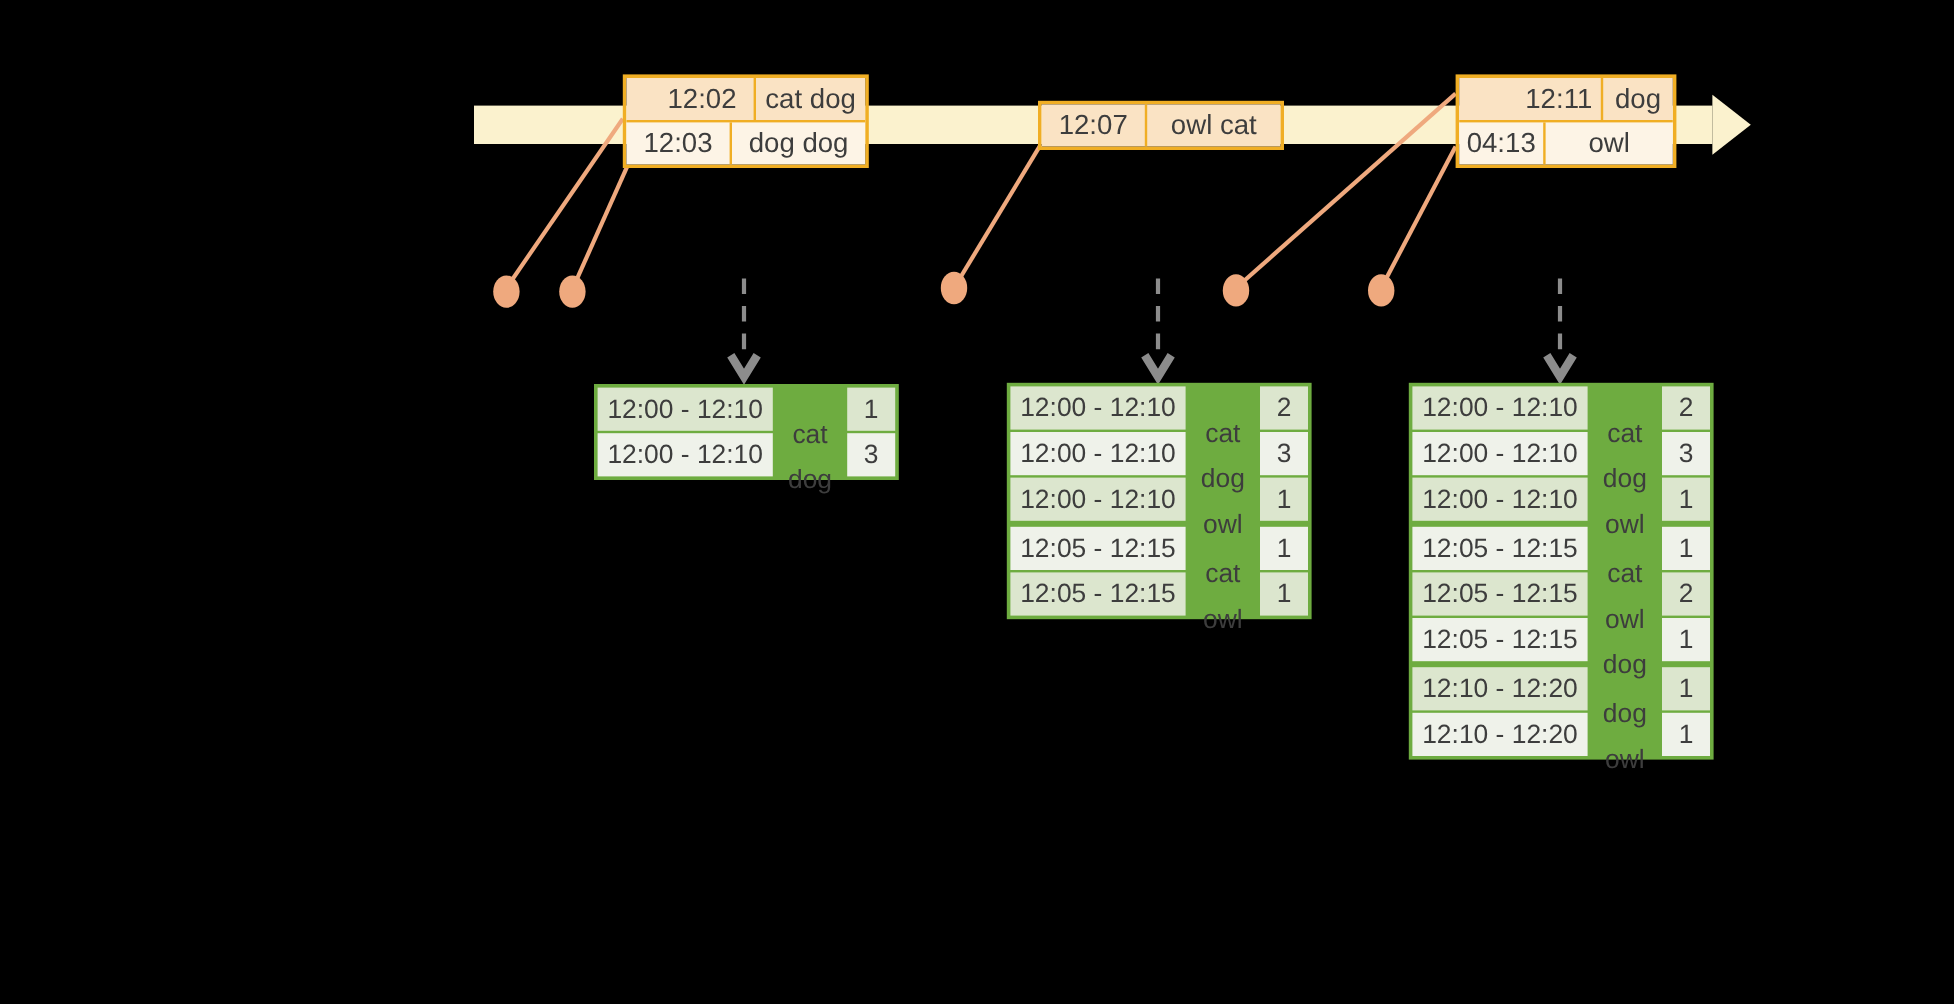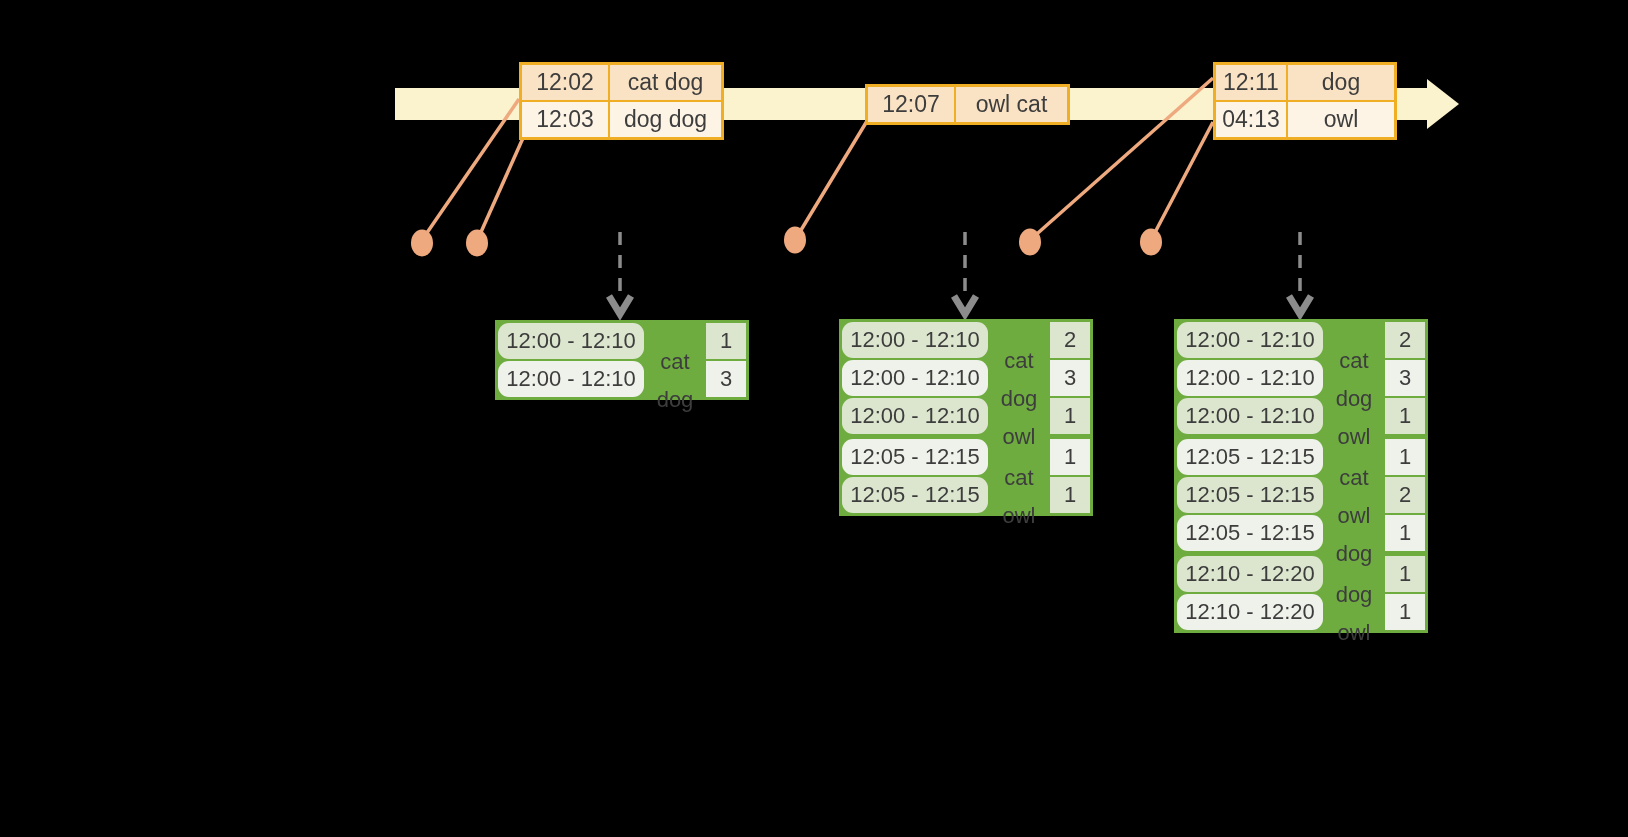--- a/index.html
+++ b/index.html
@@ -45,21 +45,21 @@
 
   
   .rtable{
     position:absolute;background:var(--table-border);
     padding:3px;font-size:22px;line-height:1;
   }
   .trow{display:flex;gap:2px;height:36px;margin-top:2px;}
   .trow:first-child{margin-top:0;}
   .trow.group-start{margin-top:5px;}
   .tcell{display:flex;align-items:center;justify-content:center;}
-  .c-window{width:146px;border-radius:11px;}
+  .c-window{width:146px;}
   .c-word{width:58px;margin-top:39px;}
   .c-count{width:40px;}
   .tfill-a .tcell{background:var(--table-fill-a);}
   .tfill-b .tcell{background:var(--table-fill-b);}
 </style>
 </head>
 <body>
 
 <div class="canvas">
 
@@ -86,39 +86,39 @@
 
     <line class="trig" x1="965" y1="232" x2="965" y2="298"></line>
     <polyline class="trighead" points="954,296 965,314 976,296"></polyline>
 
     <line class="trig" x1="1300" y1="232" x2="1300" y2="298"></line>
     <polyline class="trighead" points="1289,296 1300,314 1311,296"></polyline>
   </svg>
 
   <div class="ebox" style="left:519px;top:62px;width:199px;">
     <div class="erow efill-a">
-      <div class="ecell etime" style="width:86px;">12:02</div>
+      <div class="ecell etime" style="width:86px;padding-left:20px;">12:02</div>
       <div class="ecell eword">cat dog</div>
     </div>
     <div class="erow efill-b">
       <div class="ecell etime" style="width:86px;">12:03</div>
       <div class="ecell eword">dog dog</div>
     </div>
   </div>
 
   <div class="ebox" style="left:865px;top:84px;width:199px;">
     <div class="erow efill-a">
       <div class="ecell etime" style="width:86px;text-align:center;">12:07</div>
       <div class="ecell eword">owl cat</div>
     </div>
   </div>
 
   <div class="ebox" style="left:1213px;top:62px;width:178px;">
     <div class="erow efill-a">
-      <div class="ecell etime" style="width:70px;">12:11</div>
+      <div class="ecell etime" style="width:70px;margin-left:48px;">12:11</div>
       <div class="ecell eword">dog</div>
     </div>
     <div class="erow efill-b">
       <div class="ecell etime" style="width:70px;">04:13</div>
       <div class="ecell eword">owl</div>
     </div>
   </div>
 
   <div class="rtable" style="left:495px;top:320px;">
     <div class="trow tfill-a">

